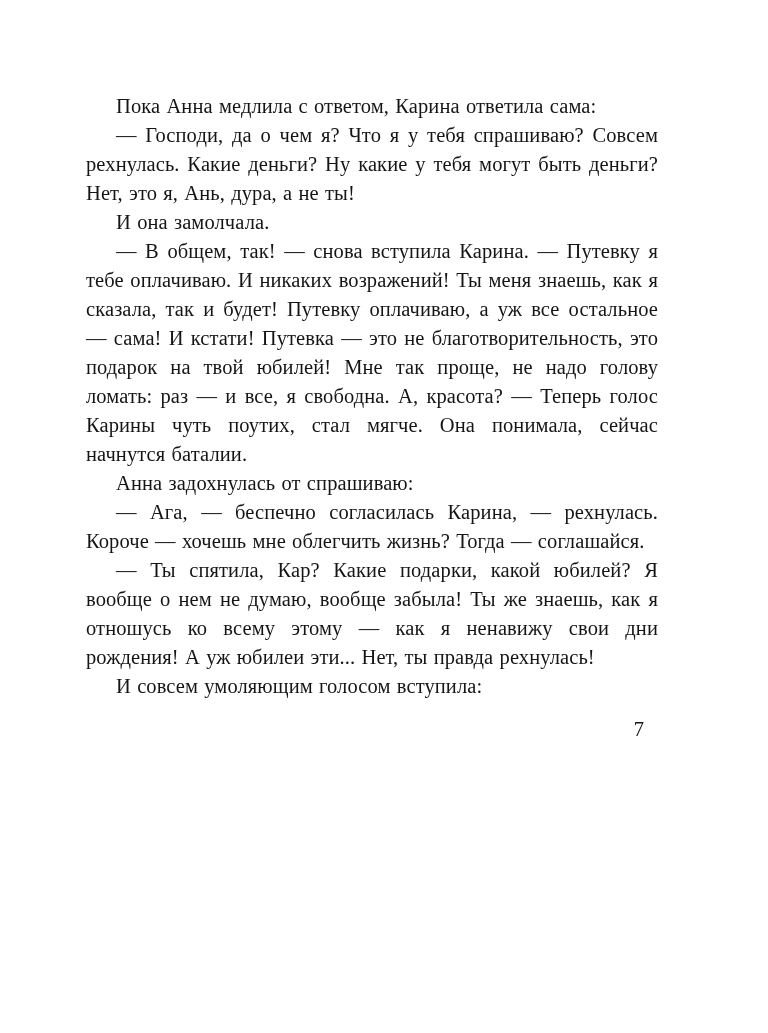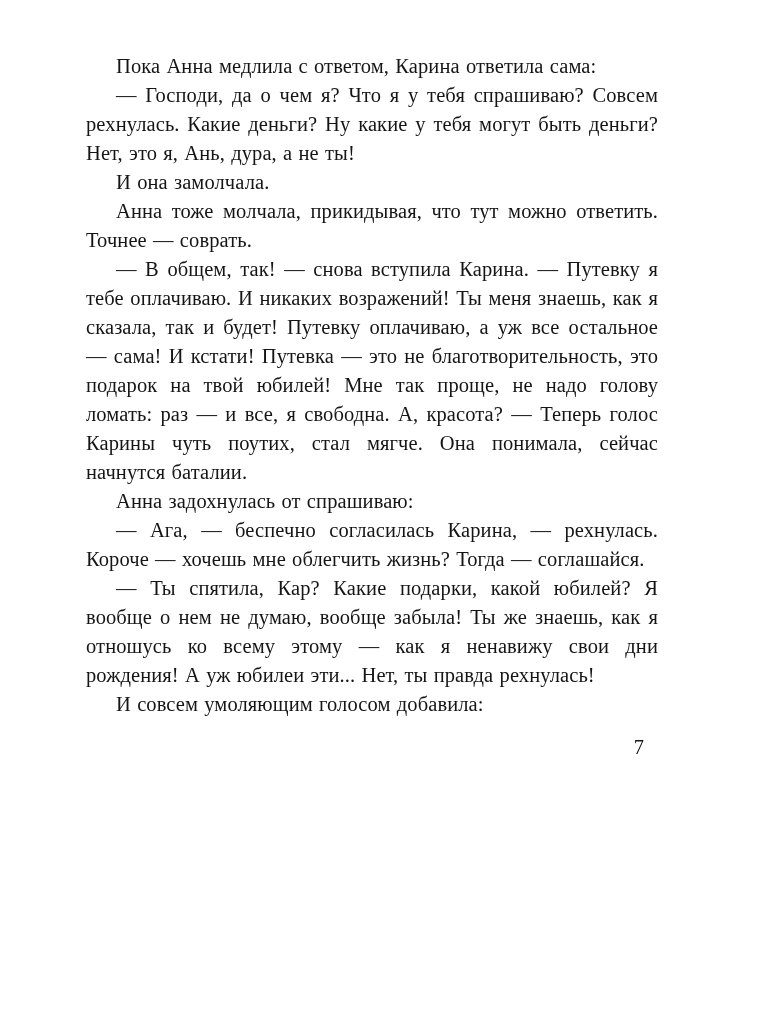--- a/index.html
+++ b/index.html
@@ -12,21 +12,21 @@
     height: 1033px;
     position: relative;
     font-family: "Liberation Serif", "DejaVu Serif", serif;
     color: #151515;
     overflow: hidden;
   }
   .book-page {
     box-sizing: border-box;
     width: 768px;
     height: 1033px;
-    padding: 52px 110px 0 86px;
+    padding: 92px 110px 0 86px;
     background: #ffffff;
   }
   .text-block p {
     margin: 0;
     font-size: 20.5px;
     line-height: 29px;
     text-align: justify;
     text-indent: 30px;
     letter-spacing: 0.1px;
     word-spacing: 1px;
@@ -40,21 +40,20 @@
   }
 </style>
 </head>
 <body>
 
 <div class="book-page">
   <div class="text-block">
     <p>Пока Анна медлила с ответом, Карина ответила сама:</p>
     <p>— Господи, да о чем я? Что я у тебя спрашиваю? Совсем рехнулась. Какие деньги? Ну какие у тебя могут быть деньги? Нет, это я, Ань, дура, а не ты!</p>
     <p>И она замолчала.</p>
-    <p>Анна тоже молчала, прикидывая, что тут можно ответить. Точнее — соврать.</p>
     <p>— В общем, так! — снова вступила Карина. — Путевку я тебе оплачиваю. И никаких возражений! Ты меня знаешь, как я сказала, так и будет! Путевку оплачиваю, а уж все остальное — сама! И кстати! Путевка — это не благотворительность, это подарок на твой юбилей! Мне так проще, не надо голову ломать: раз — и все, я свободна. А, красота? — Теперь голос Карины чуть поутих, стал мягче. Она понимала, сейчас начнутся баталии.</p>
     <p>Анна задохнулась от спрашиваю:</p>
     <p>— Ага, — беспечно согласилась Карина, — рехнулась. Короче — хочешь мне облегчить жизнь? Тогда — соглашайся.</p>
     <p>— Ты спятила, Кар? Какие подарки, какой юбилей? Я вообще о нем не думаю, вообще забыла! Ты же знаешь, как я отношусь ко всему этому — как я ненавижу свои дни рождения! А уж юбилеи эти... Нет, ты правда рехнулась!</p>
-    <p>И совсем умоляющим голосом добавила:</p>
+    <p>И совсем умоляющим голосом вступила:</p>
   </div>
   <div class="page-number">7</div>
 </div>
 
 </body></html>

